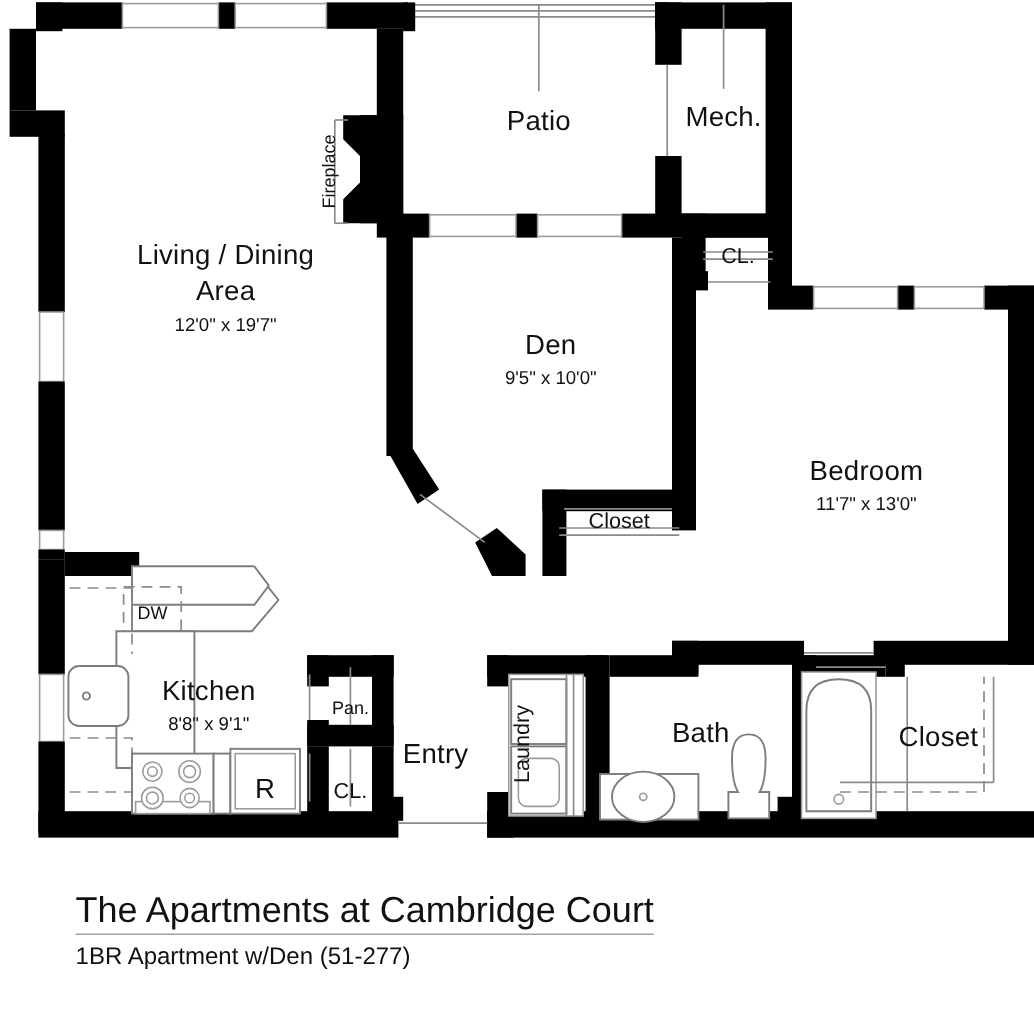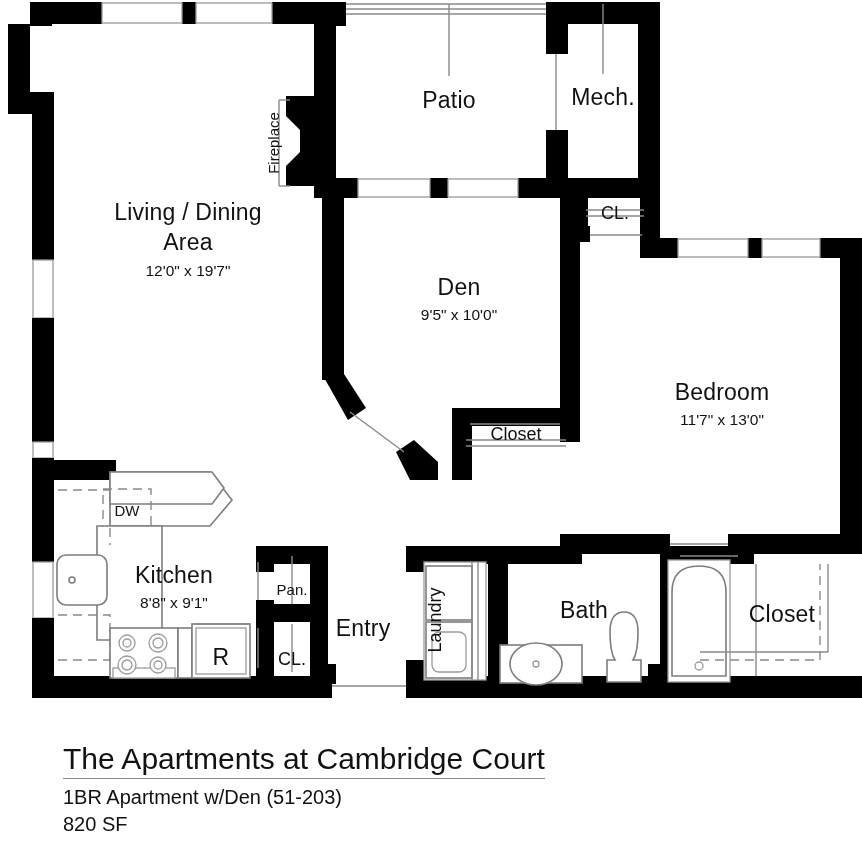--- a/index.html
+++ b/index.html
@@ -318,17 +318,16 @@
 
       <text class="appliance-label" x="127" y="516">DW</text>
       <text class="room-label" x="221" y="665">R</text>
 
     </g>
 
   </svg>
 
   <div id="caption">
     <div id="caption-title">The Apartments at Cambridge Court</div>
-    <div id="caption-sub">1BR Apartment w/Den (51-203)</div>
-    <div id="caption-area">820 SF</div>
+    <div id="caption-sub">1BR Apartment w/Den (51-277)</div>
   </div>
 
 </div>
 
 </body></html>

